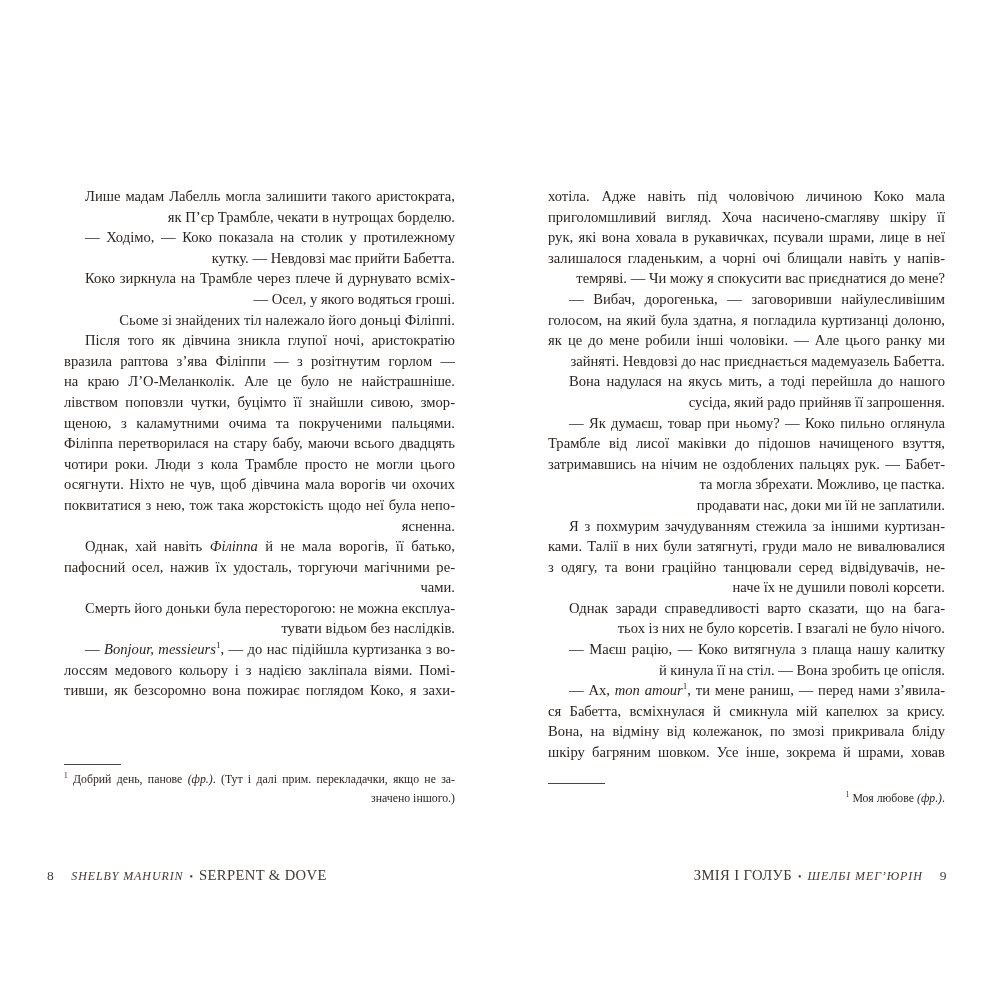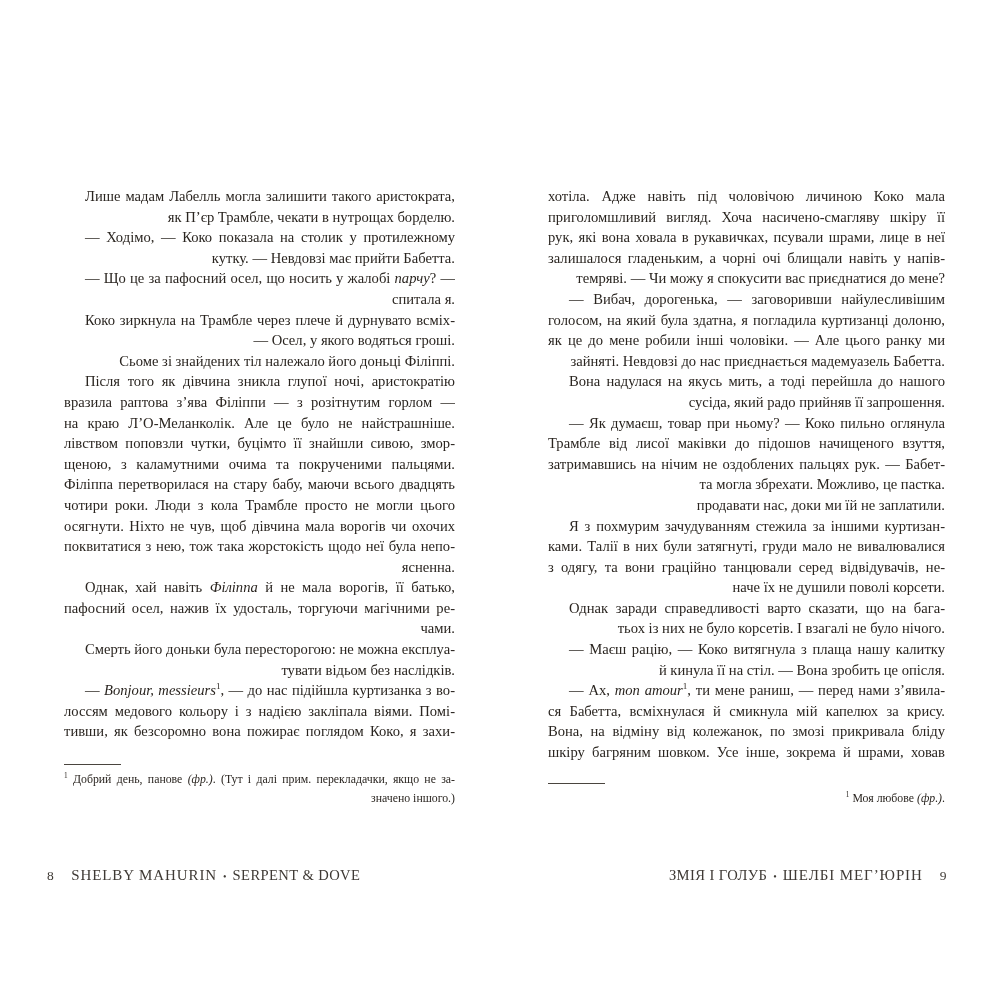--- a/index.html
+++ b/index.html
@@ -73,22 +73,23 @@
   }
   .running-footer.fl { left: 47px; }
   .running-footer.fr { right: 53px; }
   .pagenum {
     font-size: 13.5px;
     letter-spacing: 0.5px;
   }
   .running-footer.fl .pagenum { margin-right: 17px; }
   .running-footer.fr .pagenum { margin-left: 17px; }
   .author-sm {
-    font-size: 15px;
+    font-size: 12px;
     letter-spacing: 0.9px;
+    font-style: italic;
   }
   .title-lg {
     font-size: 14.6px;
     letter-spacing: 0.4px;
     margin-top: 40px;
   }
   .bullet {
     font-size: 10px;
     margin: 0 6px;
   }
@@ -97,22 +98,20 @@
 <body style="--bg: #ffffff; --ink: #2a2520; --footer-ink: #3f3a35; --rule: #4a453f;">
 
 <main class="spread">
 
   <section class="page">
     <div class="text-col left">
         <div class="line in j"><span>Лише мадам Лабелль могла залишити такого аристократа,</span></div>
         <div class="line"><span>як П’єр Трамбле, чекати в нутрощах борделю.</span></div>
         <div class="line in j"><span>— Ходімо, — Коко показала на столик у протилежному</span></div>
         <div class="line"><span>кутку. — Невдовзі має прийти Бабетта.</span></div>
-        <div class="line in j"><span>— Що це за пафосний осел, що носить у жалобі </span><span class="it">парчу</span><span>? —</span></div>
-        <div class="line"><span>спитала я.</span></div>
         <div class="line in j"><span>Коко зиркнула на Трамбле через плече й дурнувато всміх-</span></div>
         <div class="line in"><span>— Осел, у якого водяться гроші.</span></div>
         <div class="line in"><span>Сьоме зі знайдених тіл належало його доньці Філіппі.</span></div>
         <div class="line in j"><span>Після того як дівчина зникла глупої ночі, аристократію</span></div>
         <div class="line j"><span>вразила раптова з’ява Філіппи — з розітнутим горлом —</span></div>
         <div class="line j"><span>на краю Л’О-Меланколік. Але це було не найстрашніше. Коро-</span></div>
         <div class="line j"><span>лівством поповзли чутки, буцімто її знайшли сивою, змор-</span></div>
         <div class="line j"><span>щеною, з каламутними очима та покрученими пальцями.</span></div>
         <div class="line j"><span>Філіппа перетворилася на стару бабу, маючи всього двадцять</span></div>
         <div class="line j"><span>чотири роки. Люди з кола Трамбле просто не могли цього</span></div>

